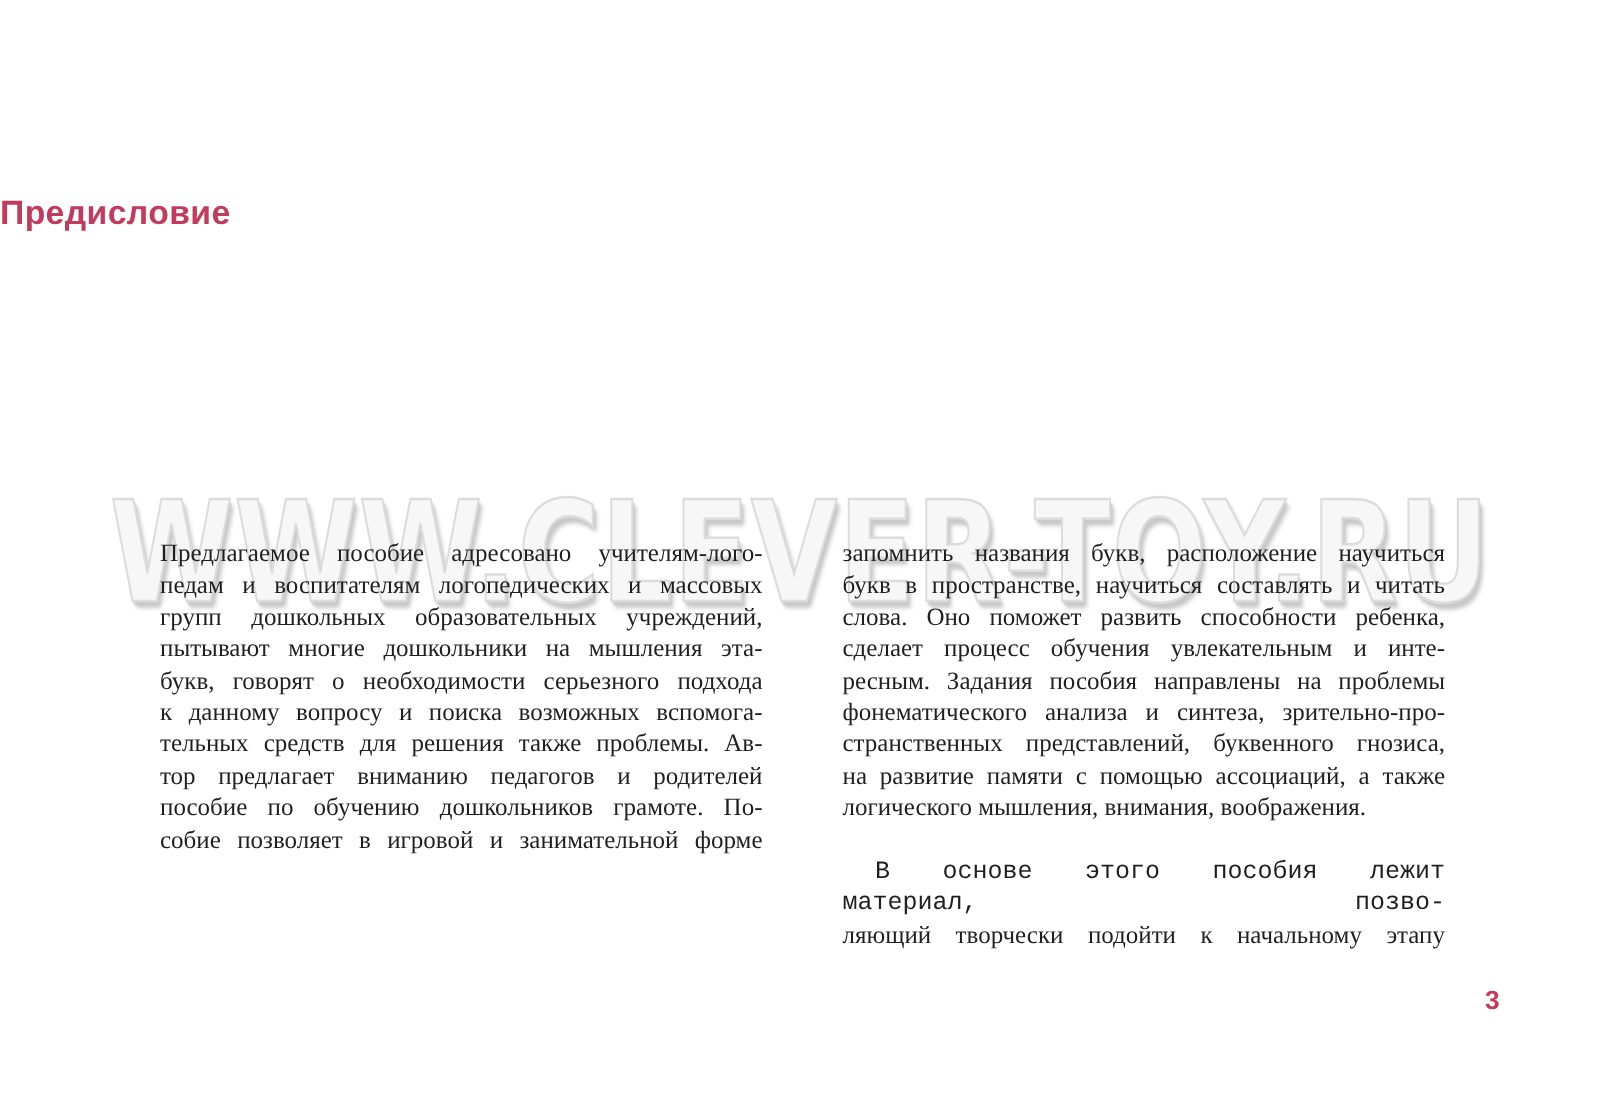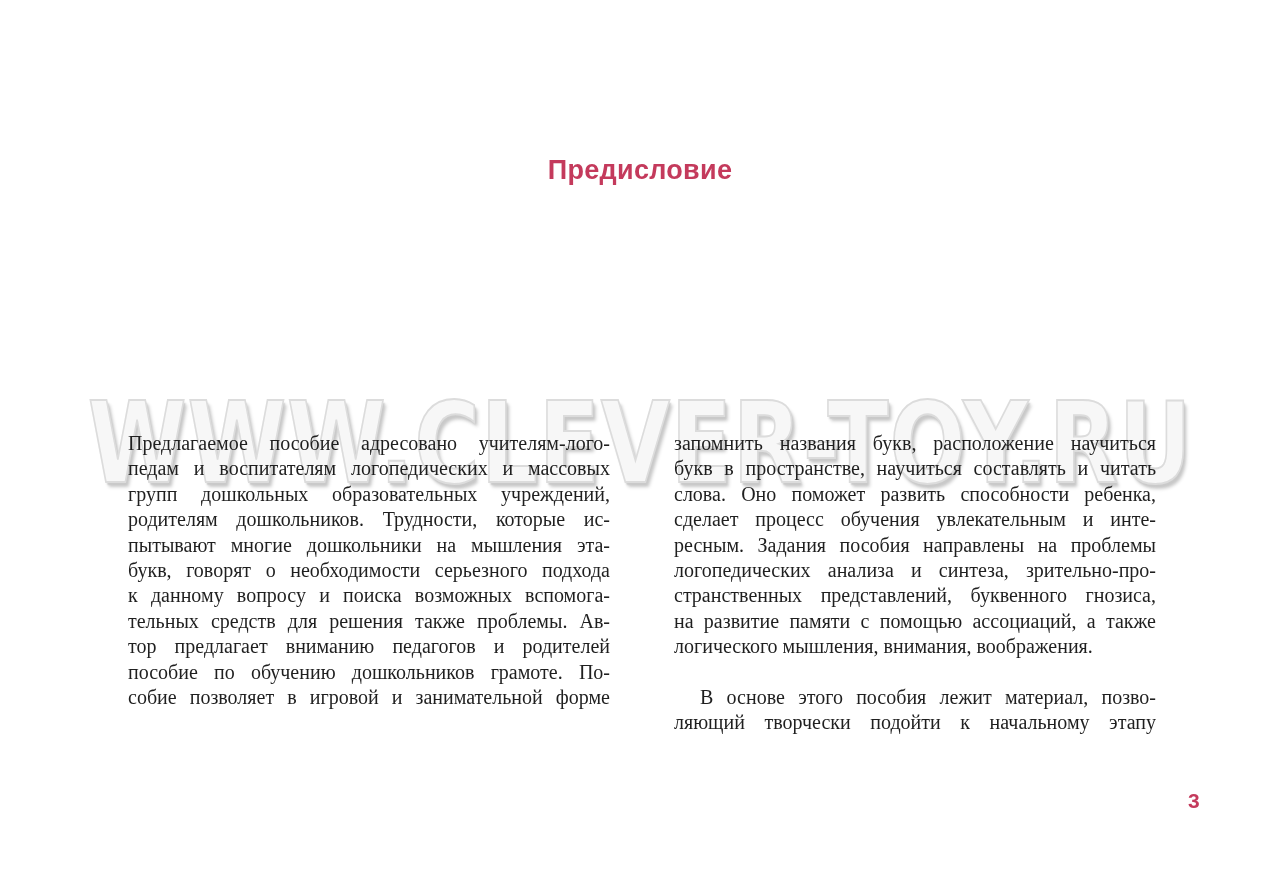--- a/index.html
+++ b/index.html
@@ -34,21 +34,20 @@
     -webkit-text-stroke: 2px var(--wm-outline);
     text-shadow: 4px 5px 4px var(--wm-shadow), 2px 3px 2px var(--wm-shadow);
     z-index: 0;
     user-select: none;
   }
   .title {
     position: absolute;
     top: 155px;
     left: 0;
     width: 100%;
-    text-align: center;
     font-family: "Liberation Sans", sans-serif;
     font-weight: bold;
     font-size: 27px;
     letter-spacing: 0.3px;
     color: var(--accent);
     z-index: 2;
   }
   .columns {
     position: absolute;
     top: 431px;
@@ -66,20 +65,21 @@
   }
   .line {
     text-align: justify;
     min-height: 25.4px;
   }
   .line.stretch {
     text-align-last: justify;
   }
   .line.indent {
     text-indent: 26px;
+    font-family: Liberation Mono, monospace;
   }
   .line.blank {
     height: 25.4px;
   }
   .page-number {
     position: absolute;
     top: 789px;
     left: 1188px;
     font-family: "Liberation Sans", sans-serif;
     font-weight: bold;
@@ -95,36 +95,35 @@
 
   <div class="watermark">WWW.CLEVER-TOY.RU</div>
 
   <h1 class="title">Предисловие</h1>
 
   <div class="columns">
     <div class="col" id="left-col">
         <div class="line stretch">Предлагаемое пособие адресовано учителям-лого-</div>
         <div class="line stretch">педам и воспитателям логопедических и массовых</div>
         <div class="line stretch">групп дошкольных образовательных учреждений,</div>
-        <div class="line stretch">родителям дошкольников. Трудности, которые ис-</div>
         <div class="line stretch">пытывают многие дошкольники на мышления эта-</div>
         <div class="line stretch">букв, говорят о необходимости серьезного подхода</div>
         <div class="line stretch">к данному вопросу и поиска возможных вспомога-</div>
         <div class="line stretch">тельных средств для решения также проблемы. Ав-</div>
         <div class="line stretch">тор предлагает вниманию педагогов и родителей</div>
         <div class="line stretch">пособие по обучению дошкольников грамоте. По-</div>
         <div class="line stretch">собие позволяет в игровой и занимательной форме</div>
       </div>
     <div class="col" id="right-col">
         <div class="line stretch">запомнить названия букв, расположение научиться</div>
         <div class="line stretch">букв в пространстве, научиться составлять и читать</div>
         <div class="line stretch">слова. Оно поможет развить способности ребенка,</div>
         <div class="line stretch">сделает процесс обучения увлекательным и инте-</div>
         <div class="line stretch">ресным. Задания пособия направлены на проблемы</div>
-        <div class="line stretch">логопедических анализа и синтеза, зрительно-про-</div>
+        <div class="line stretch">фонематического анализа и синтеза, зрительно-про-</div>
         <div class="line stretch">странственных представлений, буквенного гнозиса,</div>
         <div class="line stretch">на развитие памяти с помощью ассоциаций, а также</div>
         <div class="line">логического мышления, внимания, воображения.</div>
         <div class="line blank"></div>
         <div class="line stretch indent">В основе этого пособия лежит материал, позво-</div>
         <div class="line stretch">ляющий творчески подойти к начальному этапу</div>
       </div>
   </div>
 
   <div class="page-number">3</div>

